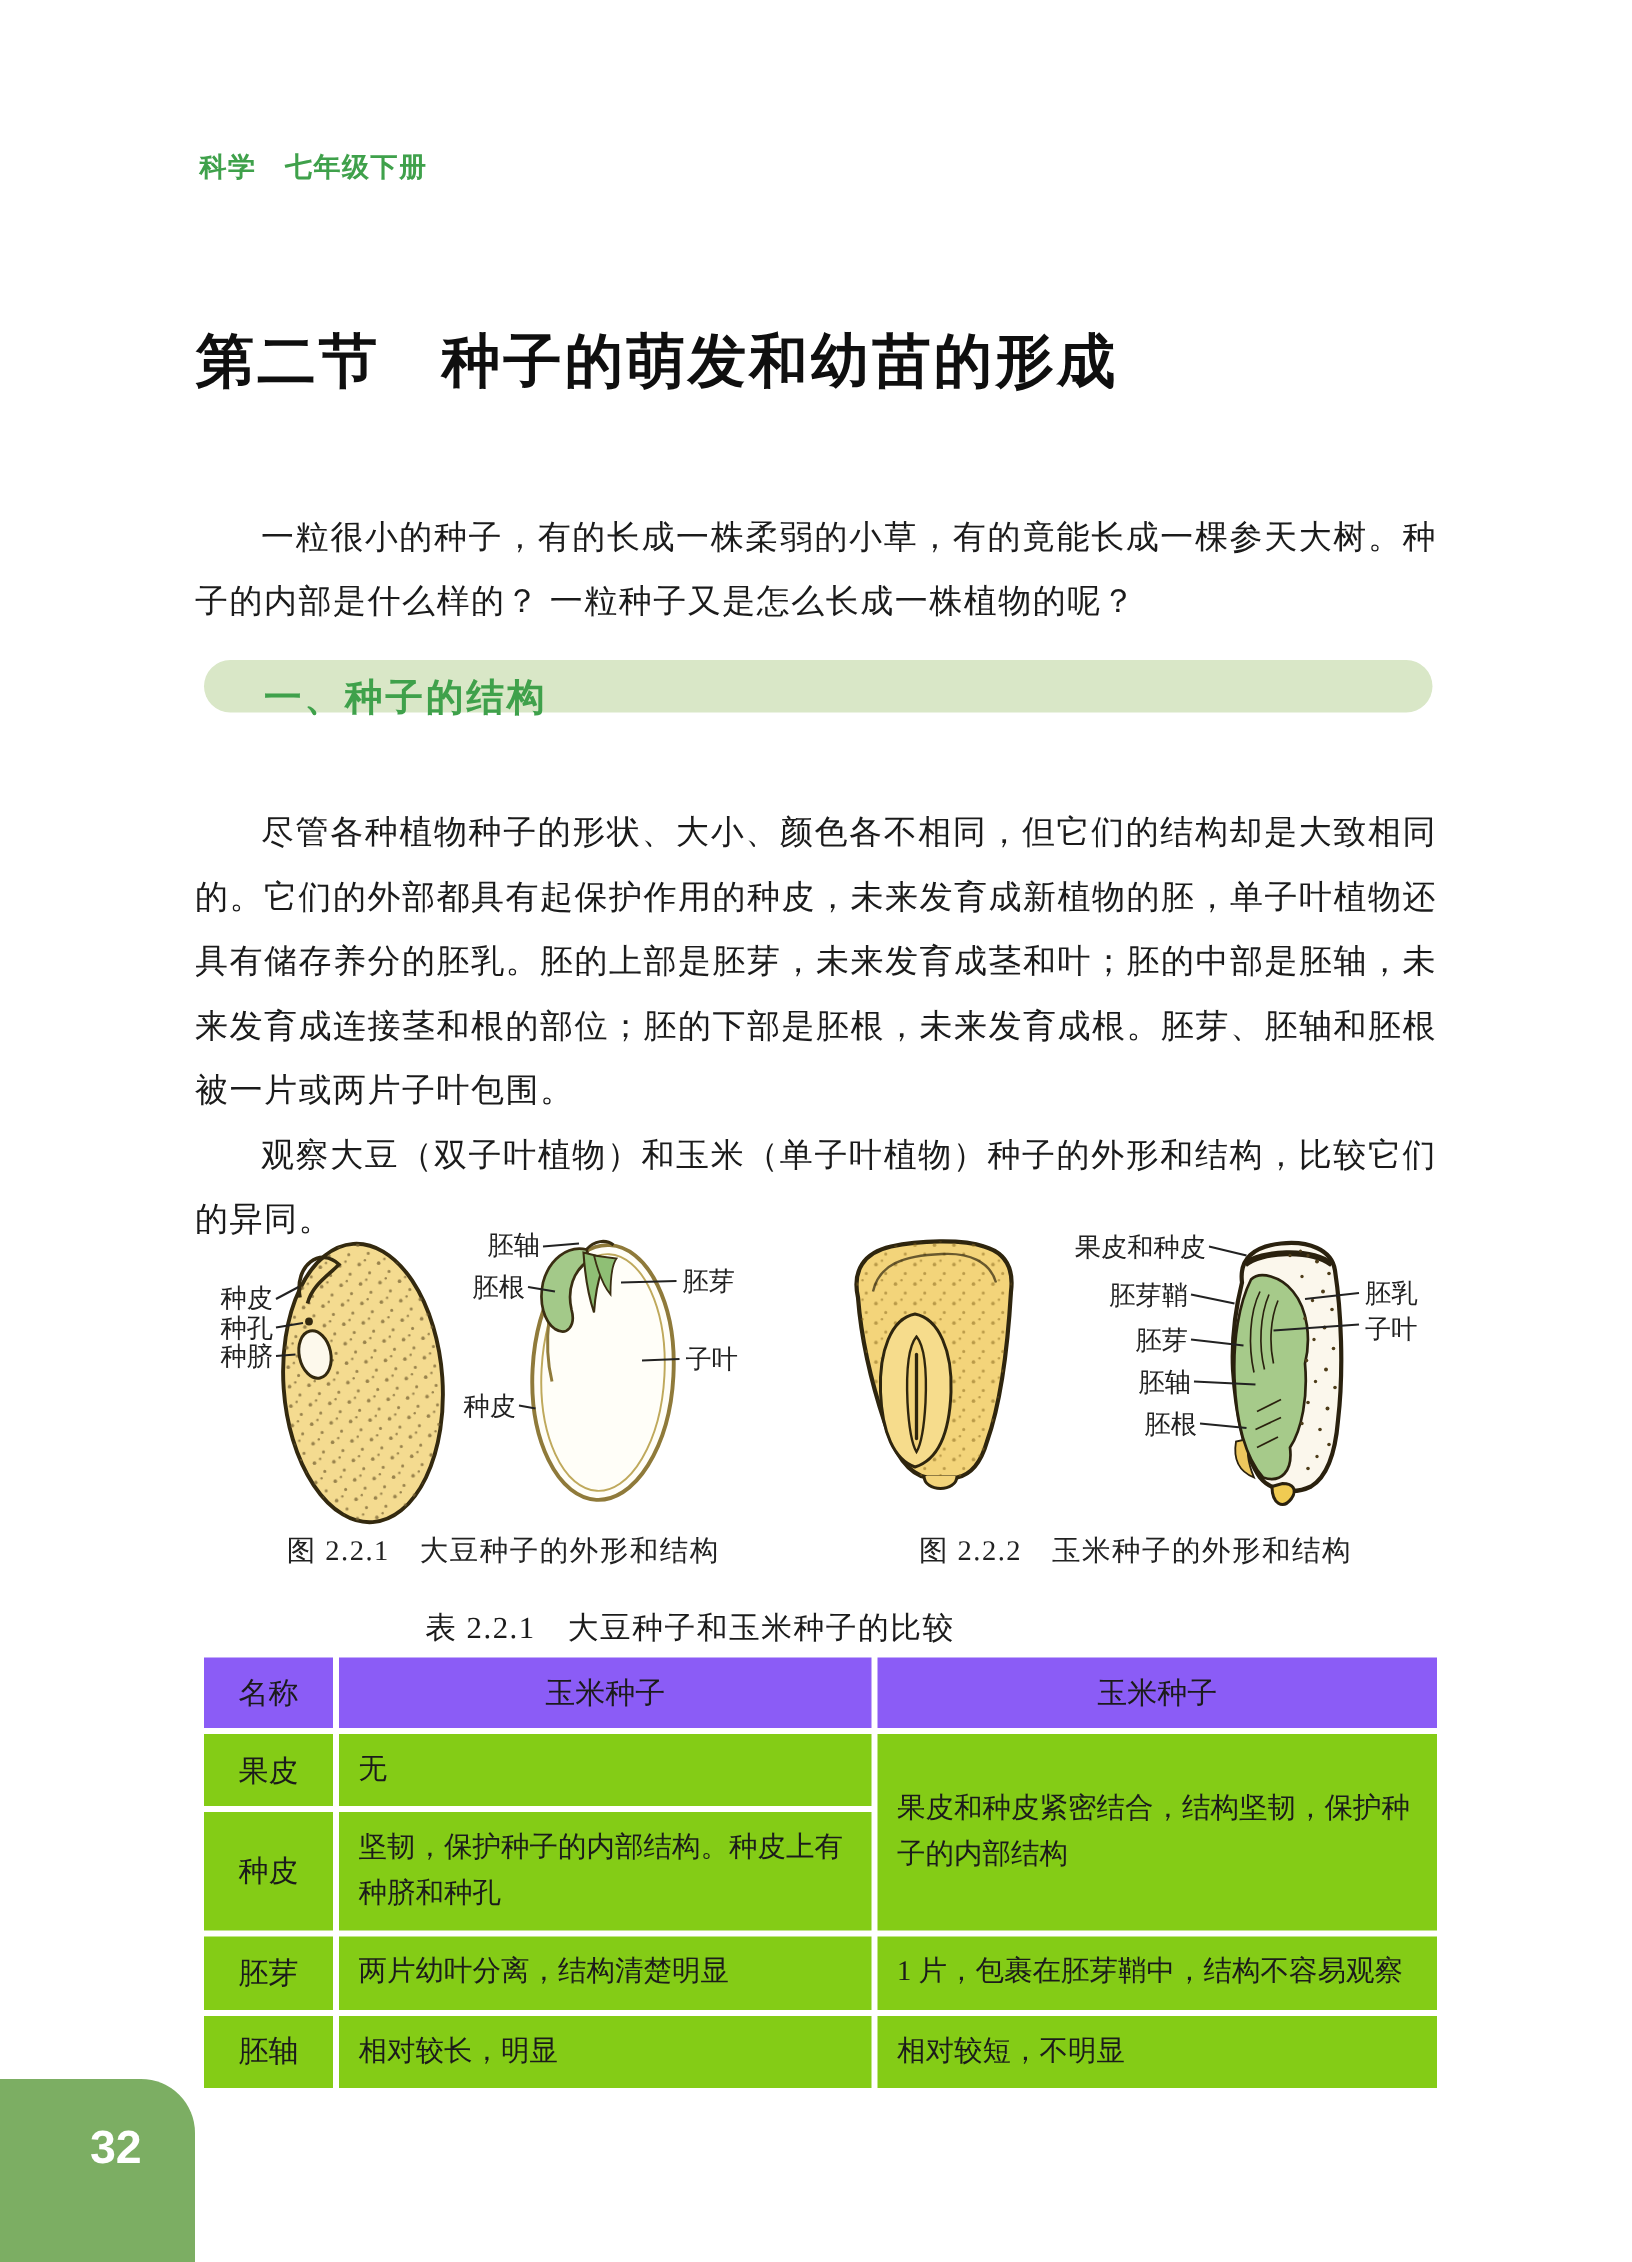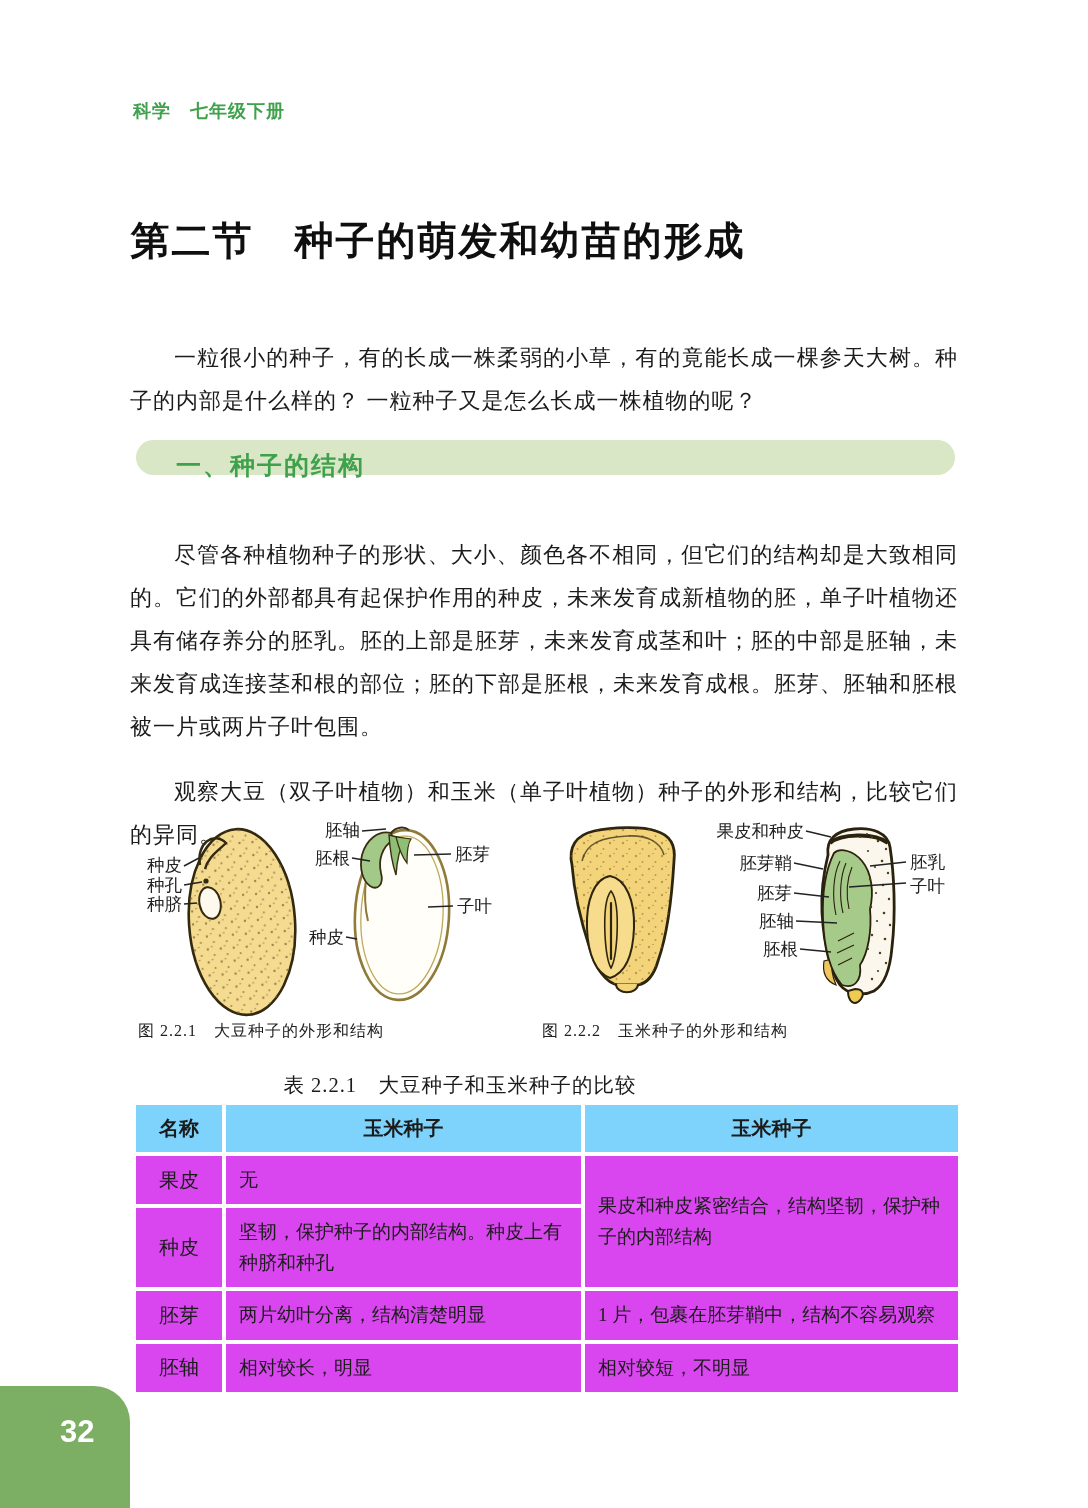--- a/index.html
+++ b/index.html
@@ -10,43 +10,43 @@
            font-weight:bold;font-size:18px;color:#3fa14b;letter-spacing:1px;margin-top:19px;}
 
   .title{position:absolute;left:0;top:188px;width:876px;text-align:center;
          font-family:"Liberation Sans","DejaVu Sans",sans-serif;font-weight:bold;
          font-size:39px;color:#0f0f0f;letter-spacing:2px;}
 
   .para{position:absolute;left:130px;width:828px;font-size:22px;line-height:43px;
         text-align:justify;text-indent:2em;letter-spacing:1px;}
   .para-intro{top:314px;}
   .para-s1{top:511px;}
-  .para-s2{top:748px;}
+  .para-s2{top:726px;}
 
   .section-bar{position:absolute;left:136px;top:440px;width:819px;height:35px;
                background:#d9e7c7;border-radius:26px;}
   .section-bar span{display:block;padding-left:40px;line-height:51px;
         font-family:"Liberation Sans","DejaVu Sans",sans-serif;font-weight:bold;
         font-size:25px;color:#3fa14b;letter-spacing:2px;}
 
   .fig{position:absolute;top:813px;}
   .fig1{left:138px;}
   .fig2{left:542px;}
   .fig text{font-family:"Liberation Serif","DejaVu Serif",serif;font-size:17.5px;fill:#222;}
-  .caption{position:absolute;top:1021px;font-size:16px;color:#222;letter-spacing:1px;}
+  .caption{position:absolute;top:1021px;text-align:center;font-size:19px;color:#222;letter-spacing:1px;}
   .cap1{left:138px;width:395px;}
   .cap2{left:542px;width:430px;}
 
   .table-title{position:absolute;left:0;top:1071px;width:920px;text-align:center;
                font-size:20.5px;color:#1b1b1b;letter-spacing:1px;}
 
   table.cmp{position:absolute;left:132px;top:1101px;width:830px;
             border-collapse:separate;border-spacing:4px;font-size:19px;table-layout:fixed;}
-  table.cmp th,table.cmp td{background:#d946ef;vertical-align:middle;}
-  table.cmp thead th{background:#7dd3fc;font-weight:bold;text-align:center;
+  table.cmp th,table.cmp td{background:#84cc16;vertical-align:middle;}
+  table.cmp thead th{background:#8b5cf6;font-weight:normal;text-align:center;
                      padding:10px 22px;font-size:20px;}
   table.cmp tbody th{font-weight:normal;text-align:center;padding:9px 4px;font-size:20px;}
   table.cmp td{text-align:left;padding:9px 13px;line-height:1.6;}
   col.c-name{width:86px;} col.c-soy{width:355px;}
 
   .page-box{position:absolute;left:0;top:1386px;width:130px;height:156px;
             background:#7cae63;border-radius:0 36px 0 0;}
   .page-box span{position:absolute;left:60px;top:28px;color:#ffffff;font-size:31px;
             font-family:"Liberation Sans","DejaVu Sans",sans-serif;font-weight:bold;}
 </style>

